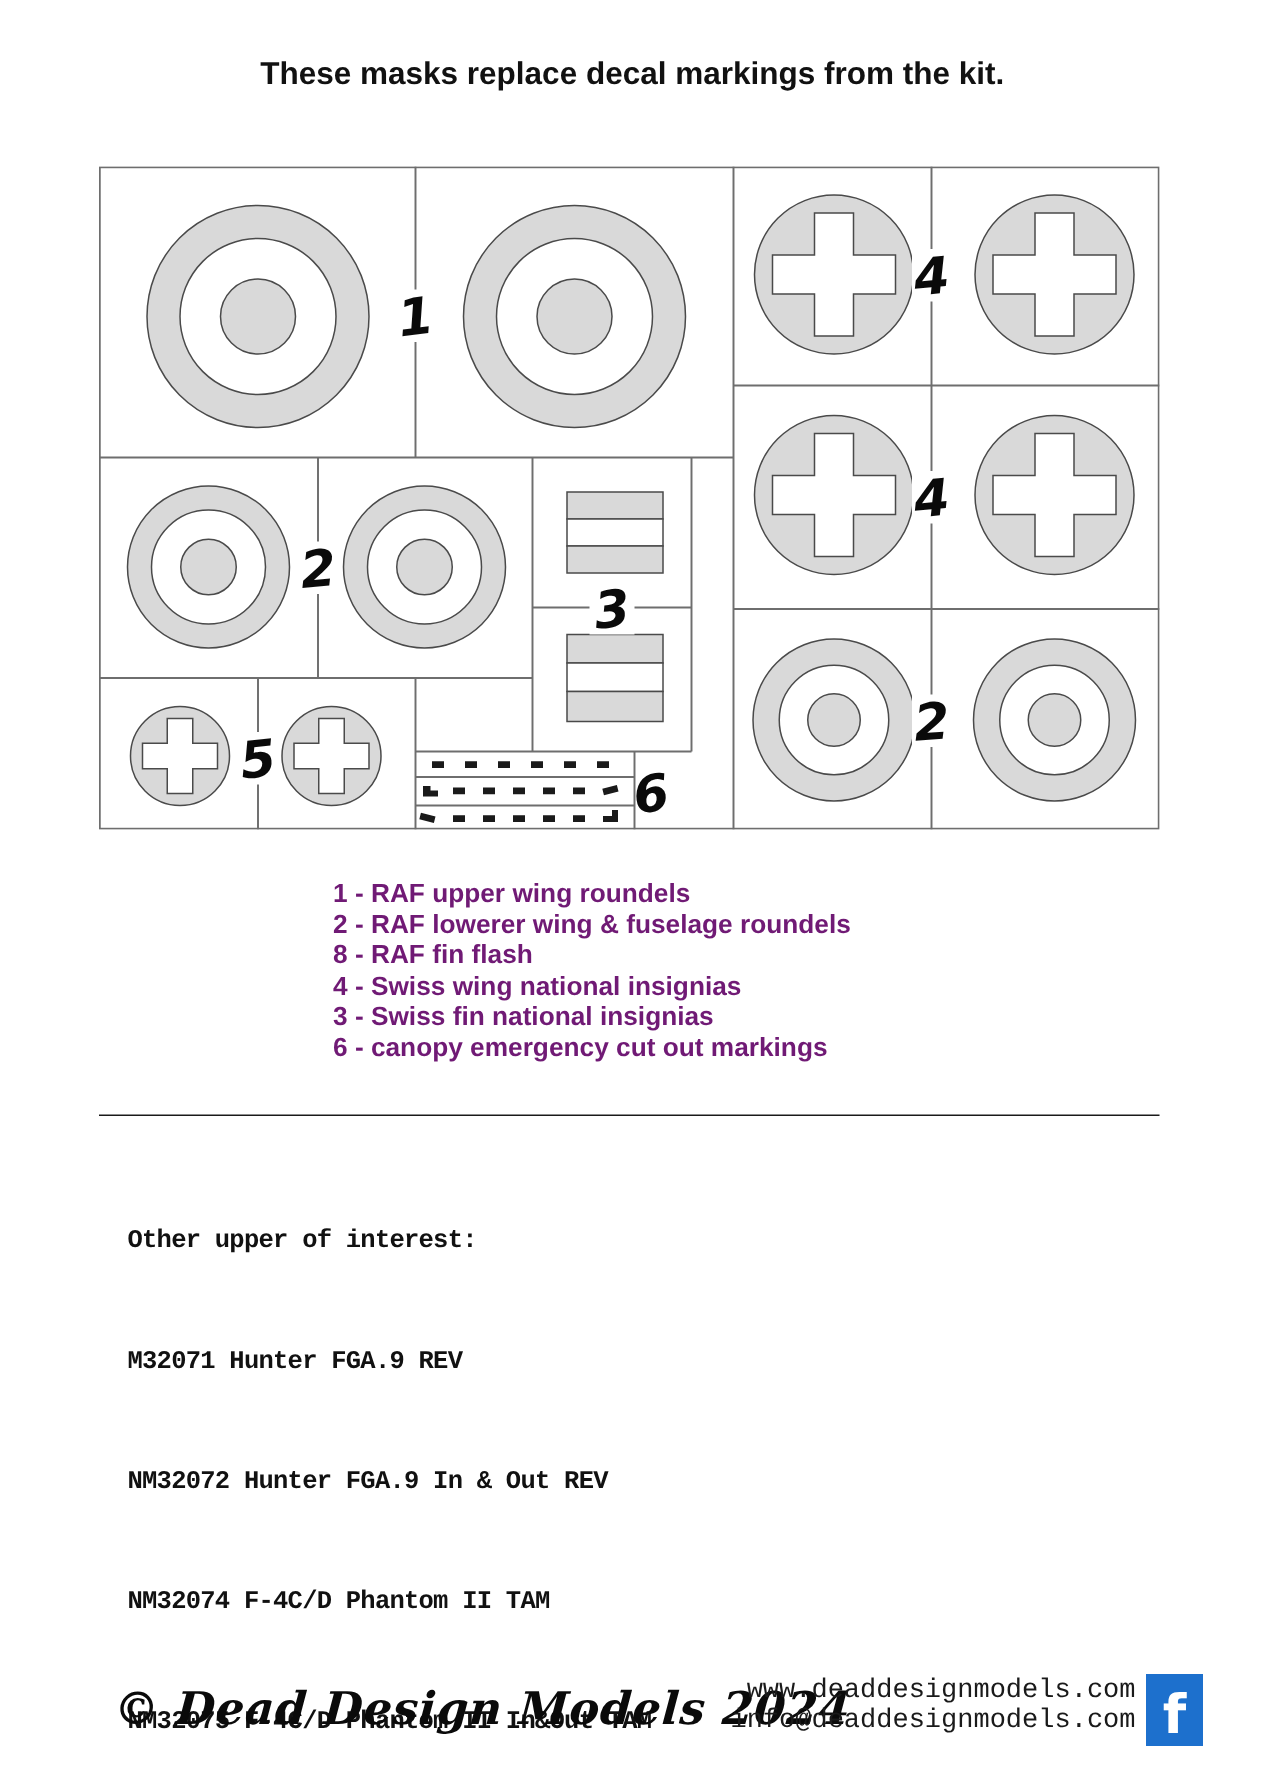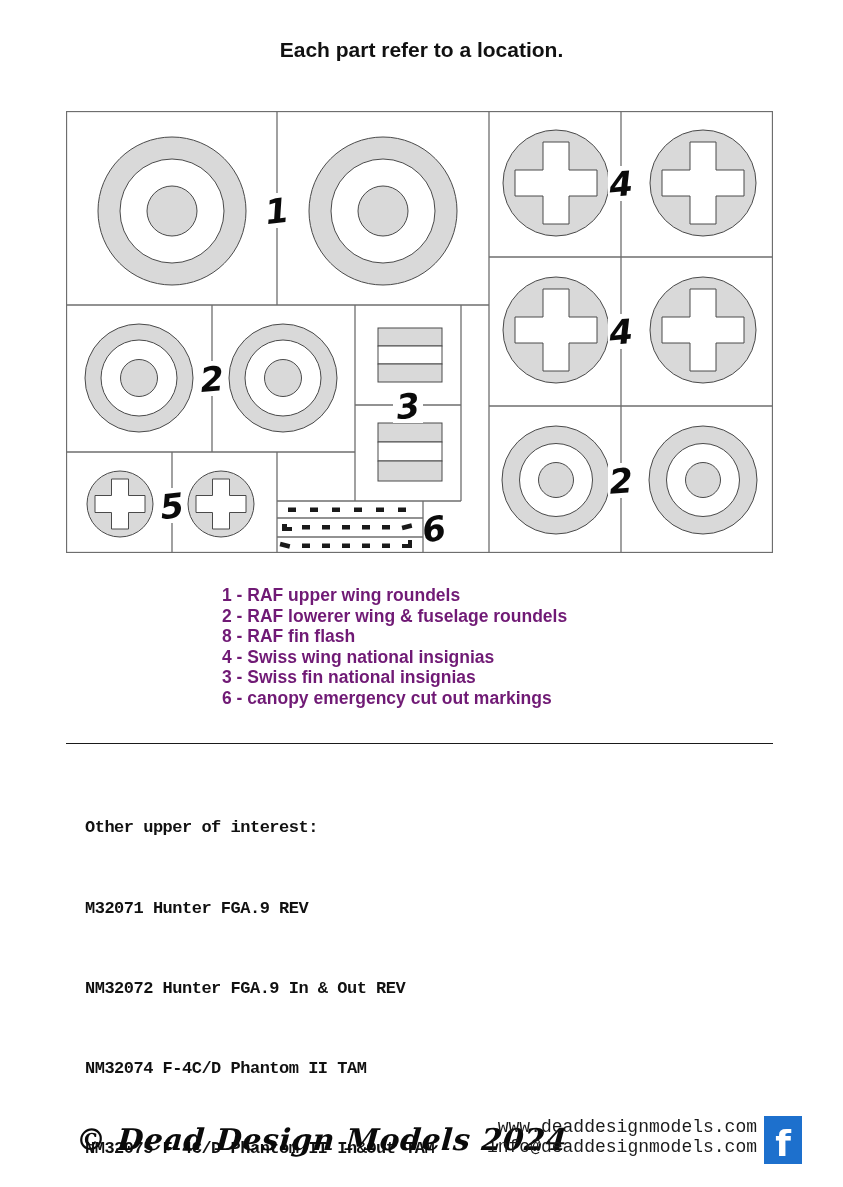--- a/index.html
+++ b/index.html
@@ -47,21 +47,21 @@
   }
   svg text.lbl{
     font-family:"DejaVu Sans",sans-serif;font-weight:bold;font-style:italic;
     font-size:34px;fill:#0a0a0a;text-anchor:middle;
   }
 </style>
 </head>
 <body>
 
 <div class="header">
-  <div>Each part refer to a location.</div>
+  <div>These masks replace decal markings from the kit.</div>
 </div>
 
 <div class="diagram">
 <svg width="707" height="442" viewBox="0 0 707 442">
 
   <g stroke="#6e6e6e" stroke-width="1.3" fill="none">
     <rect x="0.5" y="0.5" width="706" height="441"></rect>
     <line x1="423" y1="0" x2="423" y2="442"></line>
 
     <line x1="0" y1="194" x2="423" y2="194"></line>

